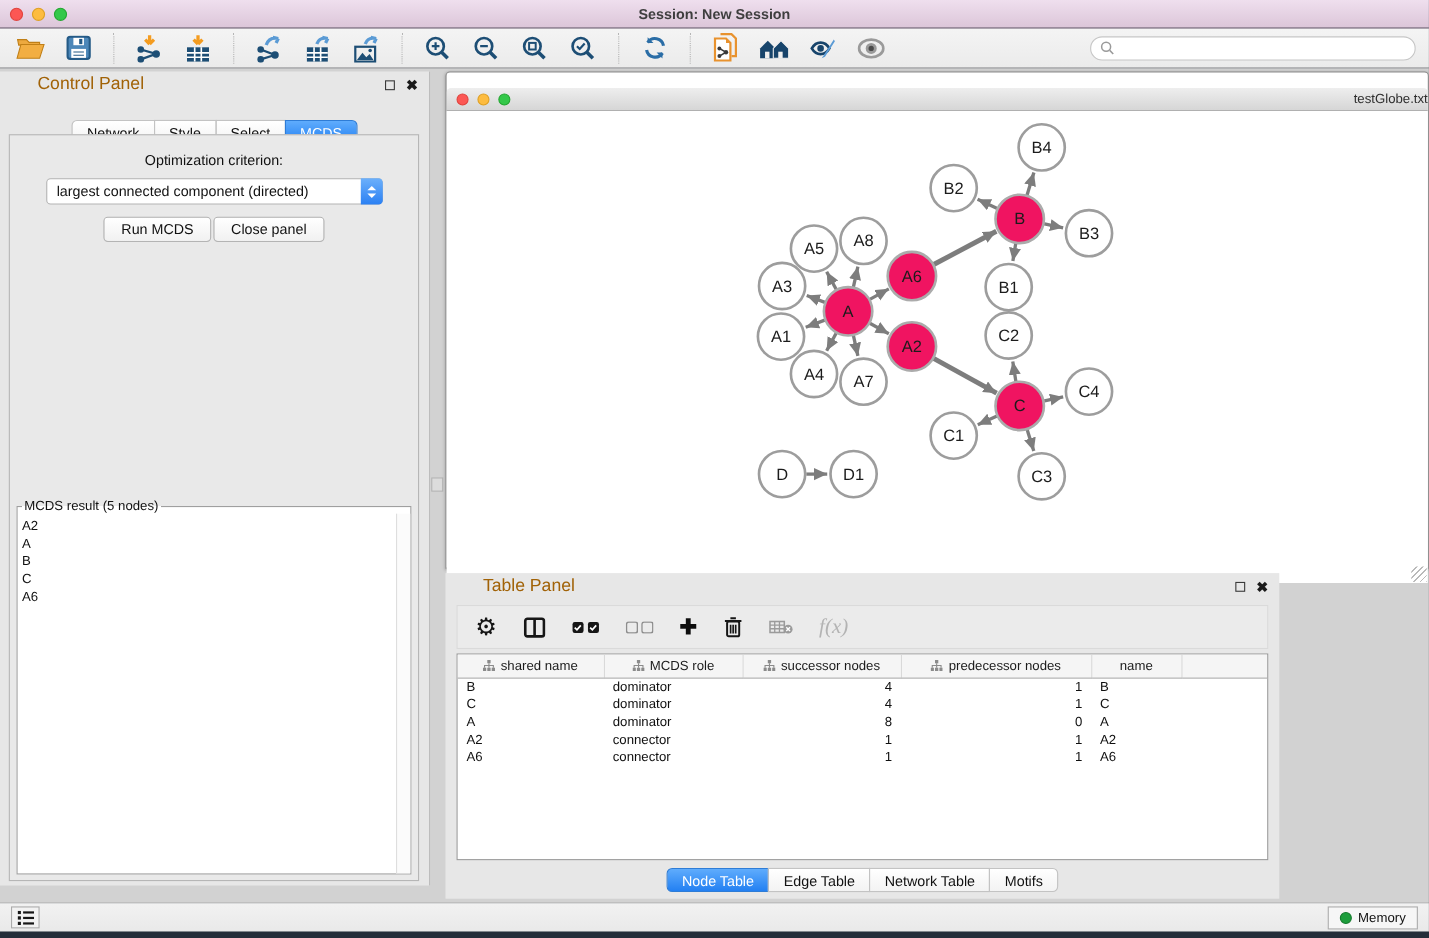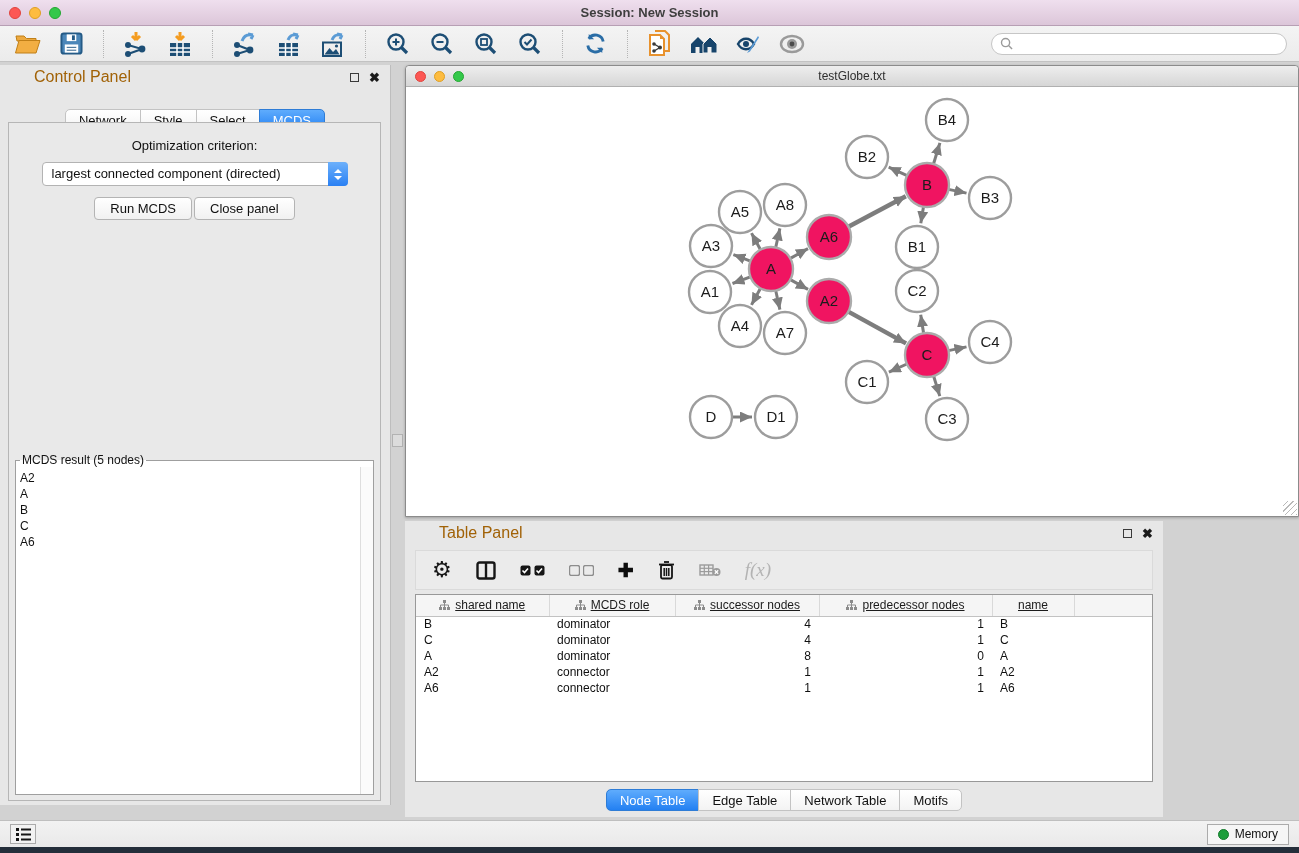--- a/index.html
+++ b/index.html
@@ -75,21 +75,21 @@
   .result-list .list-item { line-height:16px; }
   .result-scroll { position:absolute; right:0; top:0; bottom:0; width:13px; background:#fbfbfb;
     border-left:1px solid #dedede; }
 
   
   .network-window { position:absolute; left:405px; top:3px; width:894px; height:452px;
     border:1px solid #8b8b8b; border-radius:4px 4px 0 0; background:#fff;
     box-shadow:0 1px 3px rgba(0,0,0,.25); }
   .net-titlebar { position:relative; height:21px; background:linear-gradient(#eeeeee,#d6d6d6);
     border-bottom:1px solid #b0b0b0; border-radius:4px 4px 0 0;
-    display:flex; align-items:center; justify-content:center; }
+    display:flex; align-items:center; justify-content:flex-end;margin-top:14px; }
   .net-titlebar .lights { top:5px; }
   .net-titlebar .light { width:11px; height:11px; }
   .net-title { font-size:12px; color:#2e2e2e; }
   .net-canvas { position:relative; width:892px; height:429px; background:#fff; overflow:hidden; }
   .resize-grip { position:absolute; right:1px; bottom:1px; width:14px; height:14px;
     background:repeating-linear-gradient(135deg, transparent 0 3px, #b9b9b9 3px 4px); }
 
   
   .v-split-handle { position:absolute; left:392px; top:372px; width:11px; height:13px;
     background:#dcdcdc; border:1px solid #b2b2b2; }
@@ -104,21 +104,21 @@
   .gear-glyph { font-size:22px; color:#161616; line-height:20px; }
   .plus-glyph { font-size:19px; font-weight:bold; color:#0d0d0d; }
   .fx-glyph { font-size:19px; color:#b3b3b3; font-family:"Liberation Serif",serif; font-style:italic; }
   .checkpair { display:flex; gap:3px; }
 
   .data-table-wrap { margin:4px 10px 0 10px; height:188px; border:1px solid #989898; background:#fff; overflow:hidden; }
   table.data-table { border-collapse:collapse; width:100%; font-size:12px; table-layout:fixed; }
   table.data-table th { height:21px; font-weight:normal; background:#f5f5f5;
     border-right:1px solid #d9d9d9; border-bottom:1px solid #c2c2c2; color:#1b1b1b; }
   table.data-table th:last-child { border-right:none; }
-  table.data-table th .th-inner { display:flex; align-items:center; justify-content:center; gap:5px;text-decoration:underline; }
+  table.data-table th .th-inner { display:flex; align-items:center; justify-content:center; gap:5px; }
   table.data-table td { height:16px; padding:0 8px; color:#101010; white-space:nowrap; overflow:hidden; }
   td.al-right { text-align:right; }
   td.al-left { text-align:left; }
 
   .tp-tabs { margin-top:7px; }
   .tp-tabs .seg-tab { height:22px; }
 
   
   .statusbar { position:absolute; left:0; top:820px; width:100%; height:27px;
     background:linear-gradient(#f2f2f2,#e9e9e9); border-top:1px solid #bfbfbf;

